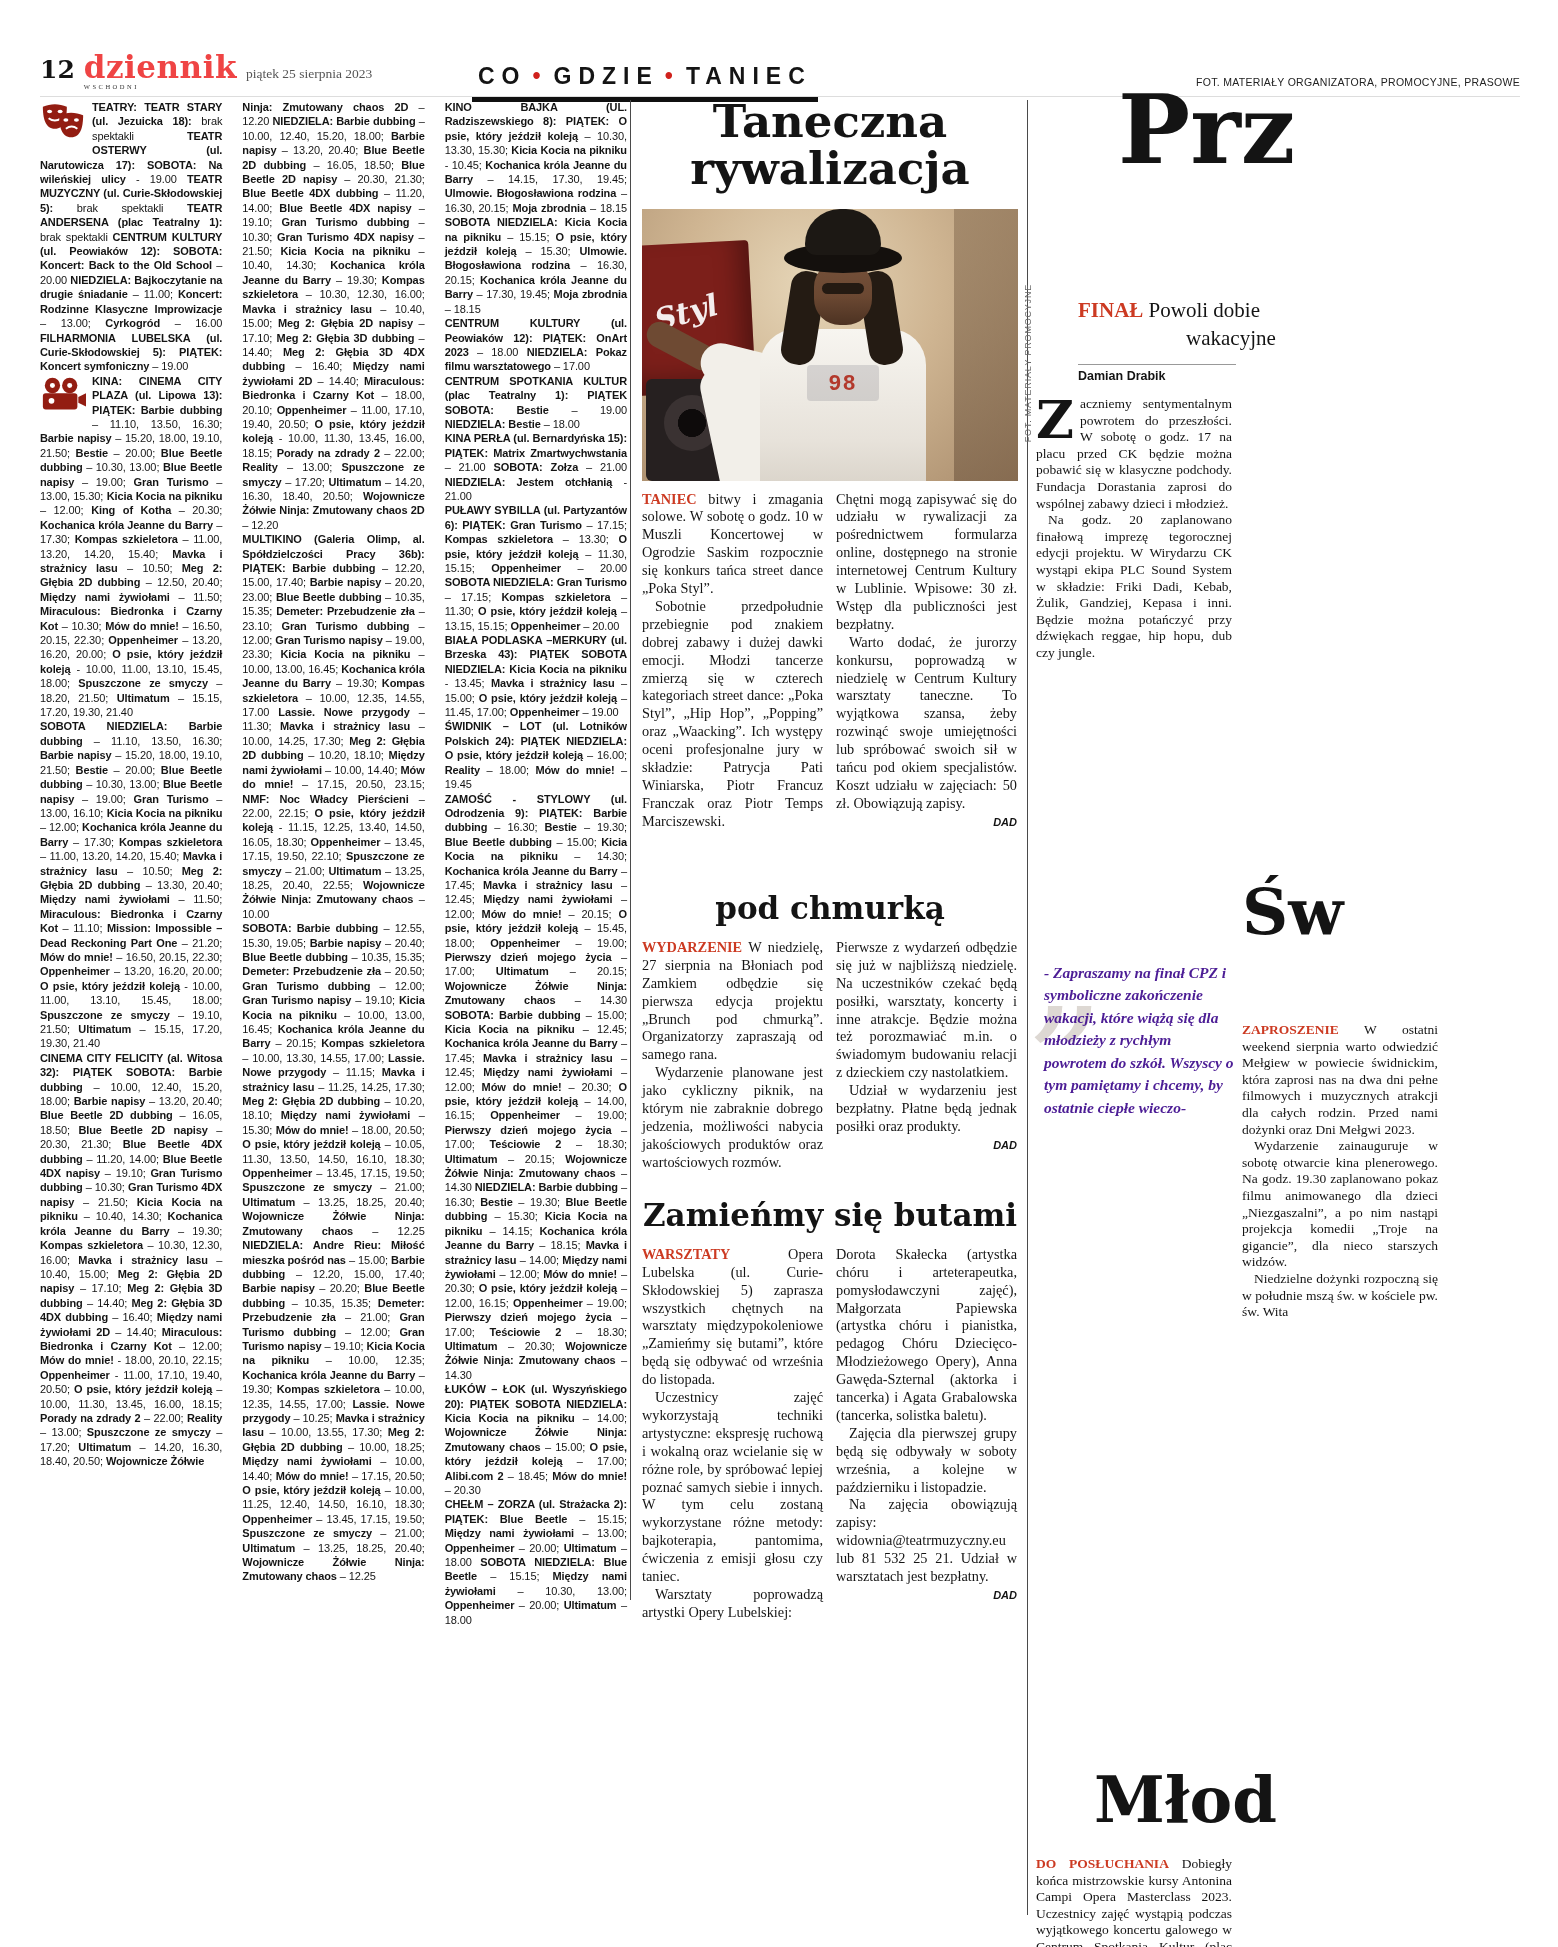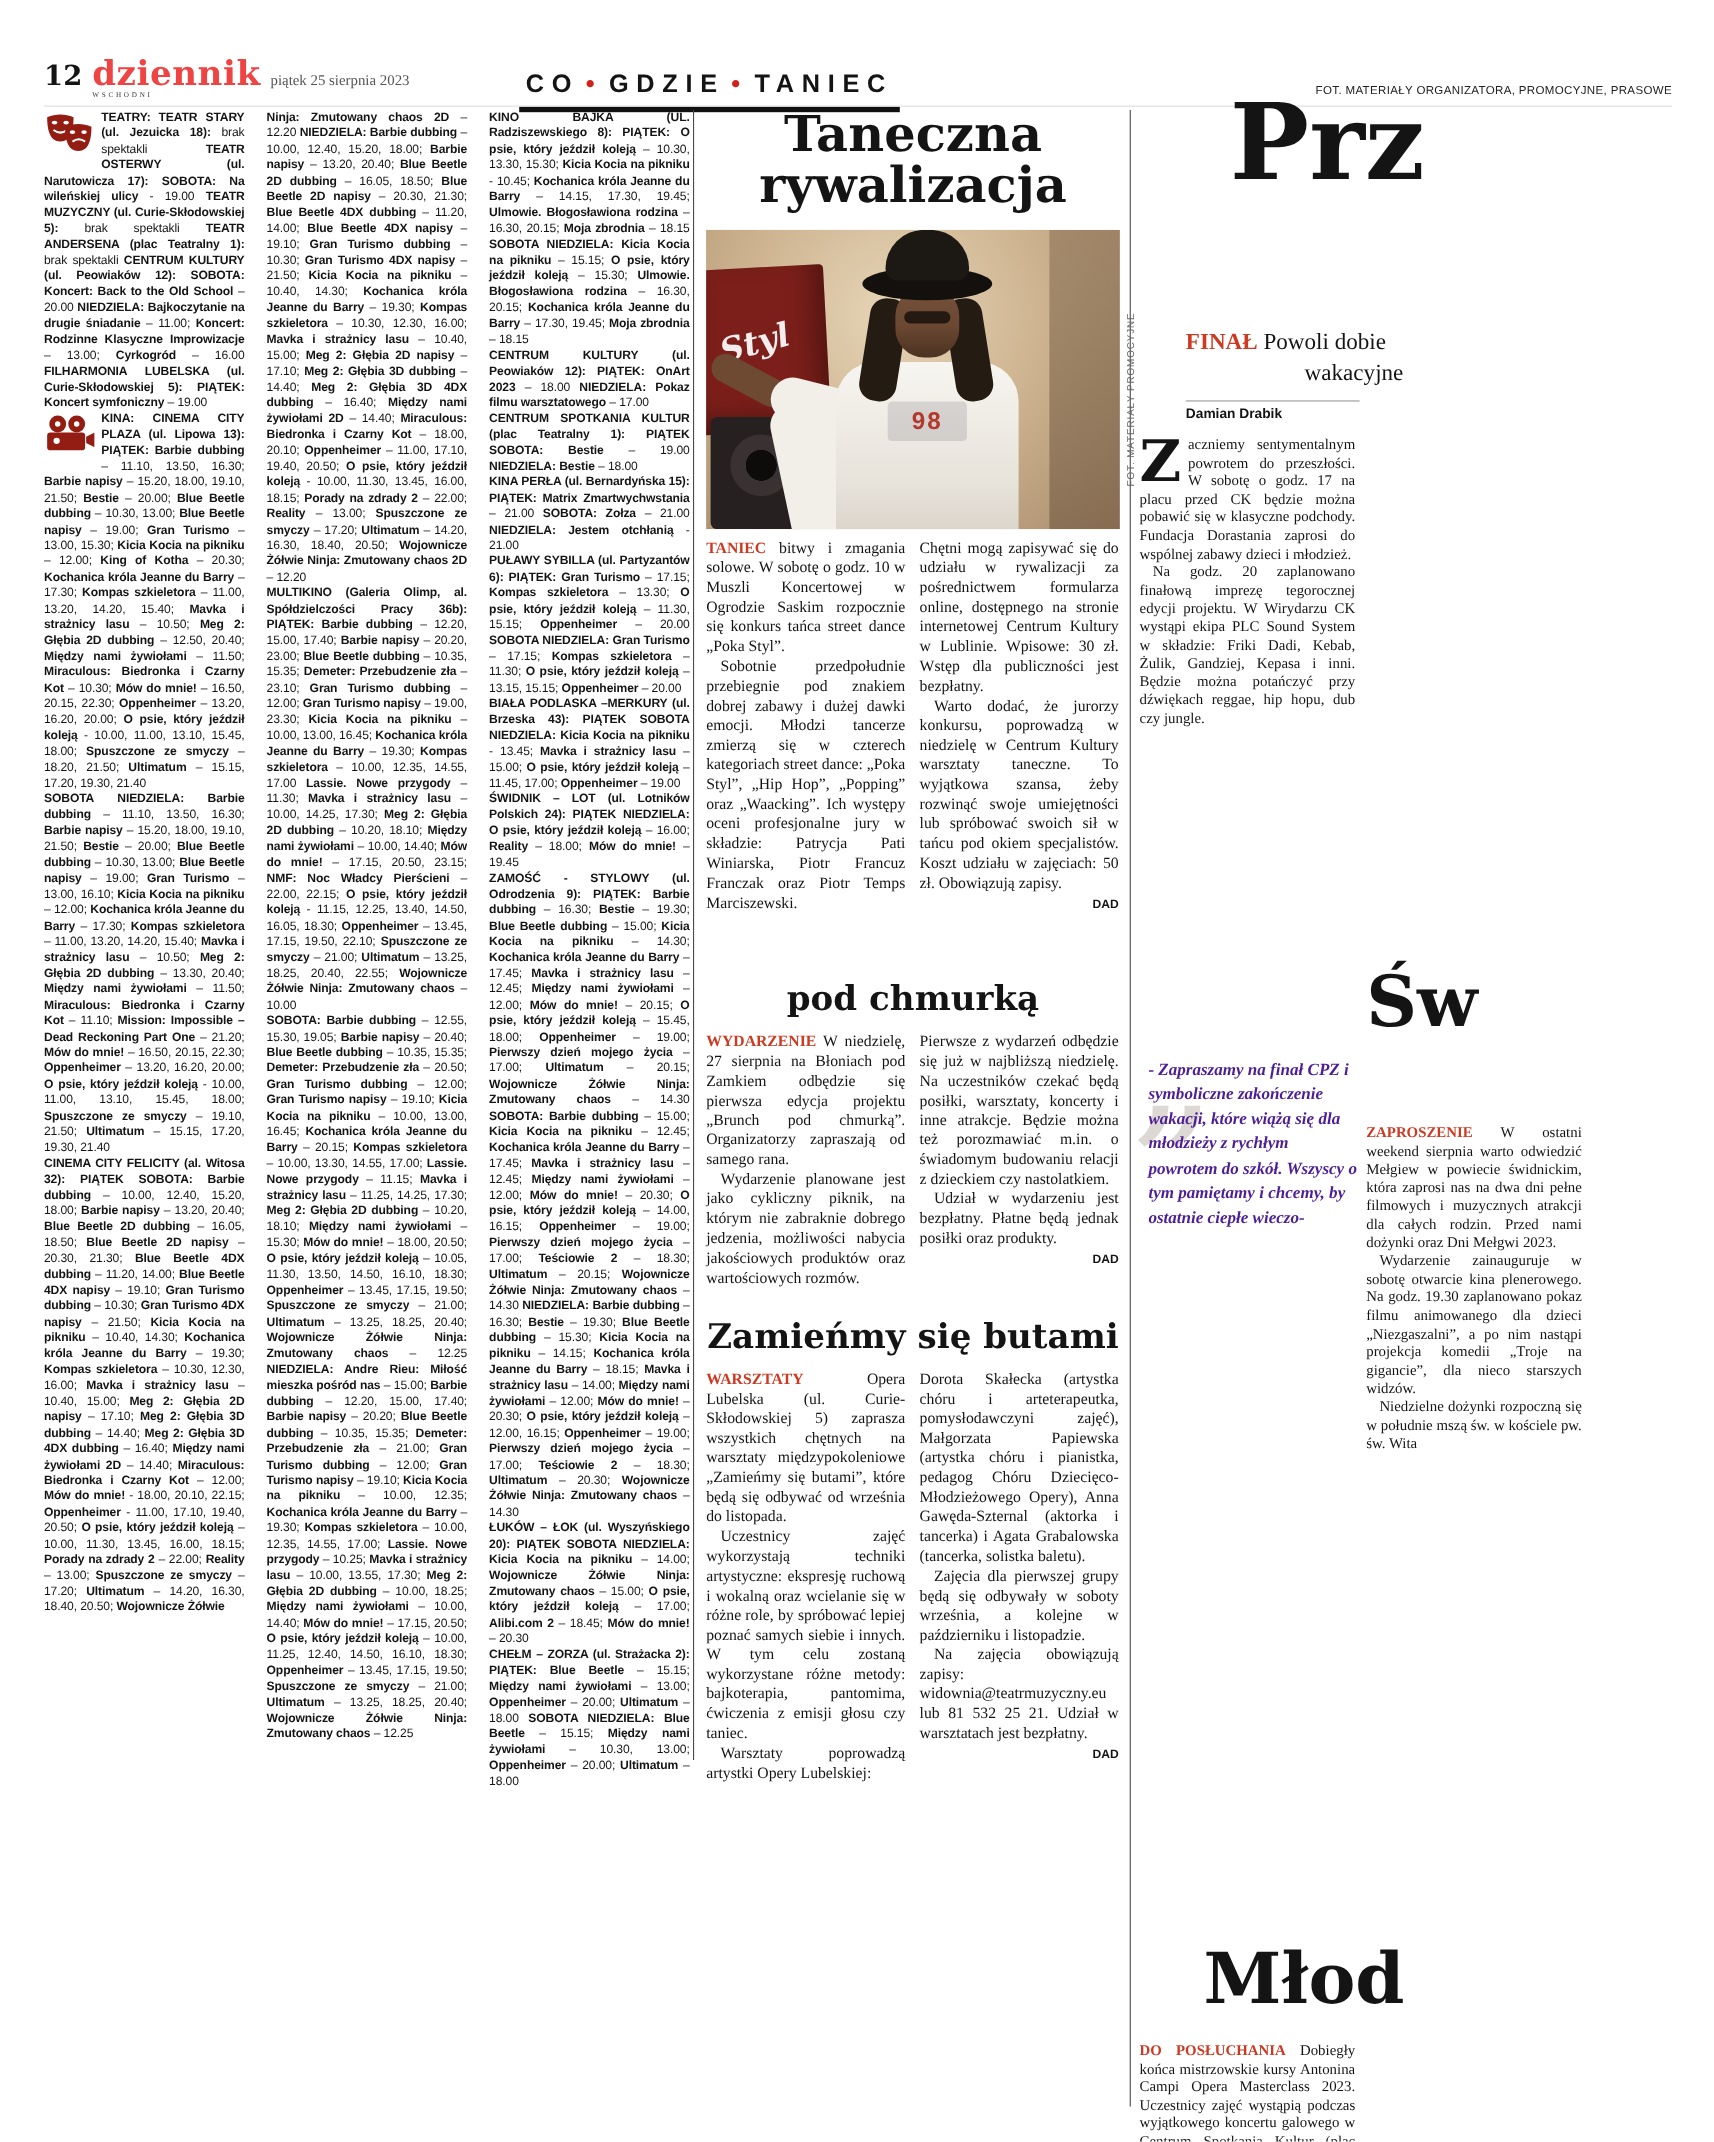--- a/index.html
+++ b/index.html
@@ -35,21 +35,21 @@
 
   
   .main{position:absolute;left:642px;top:94px;width:376px;}
   .t1{font-family:"DejaVu Serif",serif;font-weight:700;font-size:45px;line-height:1.05;text-align:center;margin:4px 0 16px;}
   .t2{font-family:"DejaVu Serif",serif;font-weight:700;font-size:31px;line-height:1.1;text-align:center;margin:26px 0 14px;}
   .acols{display:flex;gap:13px;}
   .acol{width:181px;}
   .ap{font-size:14.3px;line-height:17.9px;text-align:justify;margin:0;}
   .ap + .ap{text-indent:13px;}
   .kw{color:#cc3a22;font-weight:bold;}
-  .byline{text-align:right;font-family:"Liberation Sans",sans-serif;font-weight:bold;font-size:11px;margin-top:3px;}
+  .byline{text-align:right;font-family:"Liberation Sans",sans-serif;font-weight:bold;font-size:11px;margin-top:3px;font-style:italic;}
 
   
   .photo{position:relative;width:376px;height:272px;overflow:hidden;background:#c7ad8d;margin-bottom:10px;}
   .ph-bg{position:absolute;inset:0;background:radial-gradient(circle at 45% 28%,#e6d6b8 0%,#cfb592 45%,#a98c6c 100%);}
   .ph-curtain{position:absolute;right:0;top:0;width:64px;height:100%;background:linear-gradient(180deg,#8d7357,#6f563f);opacity:.6;}
   .ph-banner{position:absolute;left:-8px;top:34px;width:118px;height:150px;background:#7c1f1a;transform:rotate(-3deg);border-radius:4px;box-shadow:inset -10px -14px 24px rgba(0,0,0,.35);}
   .ph-banner-text{display:block;margin:48px 0 0 20px;color:#fff;font-family:"DejaVu Serif",serif;font-style:italic;font-weight:bold;font-size:30px;transform:rotate(-12deg);opacity:.92;}
   .ph-speaker{position:absolute;left:4px;bottom:0;width:92px;height:102px;background:#262020;border-radius:6px;}
   .ph-speaker::after{content:"";position:absolute;left:18px;top:16px;width:56px;height:56px;border-radius:50%;
     background:radial-gradient(circle,#0e0b0b 0 35%,#3a3232 36% 100%);}

